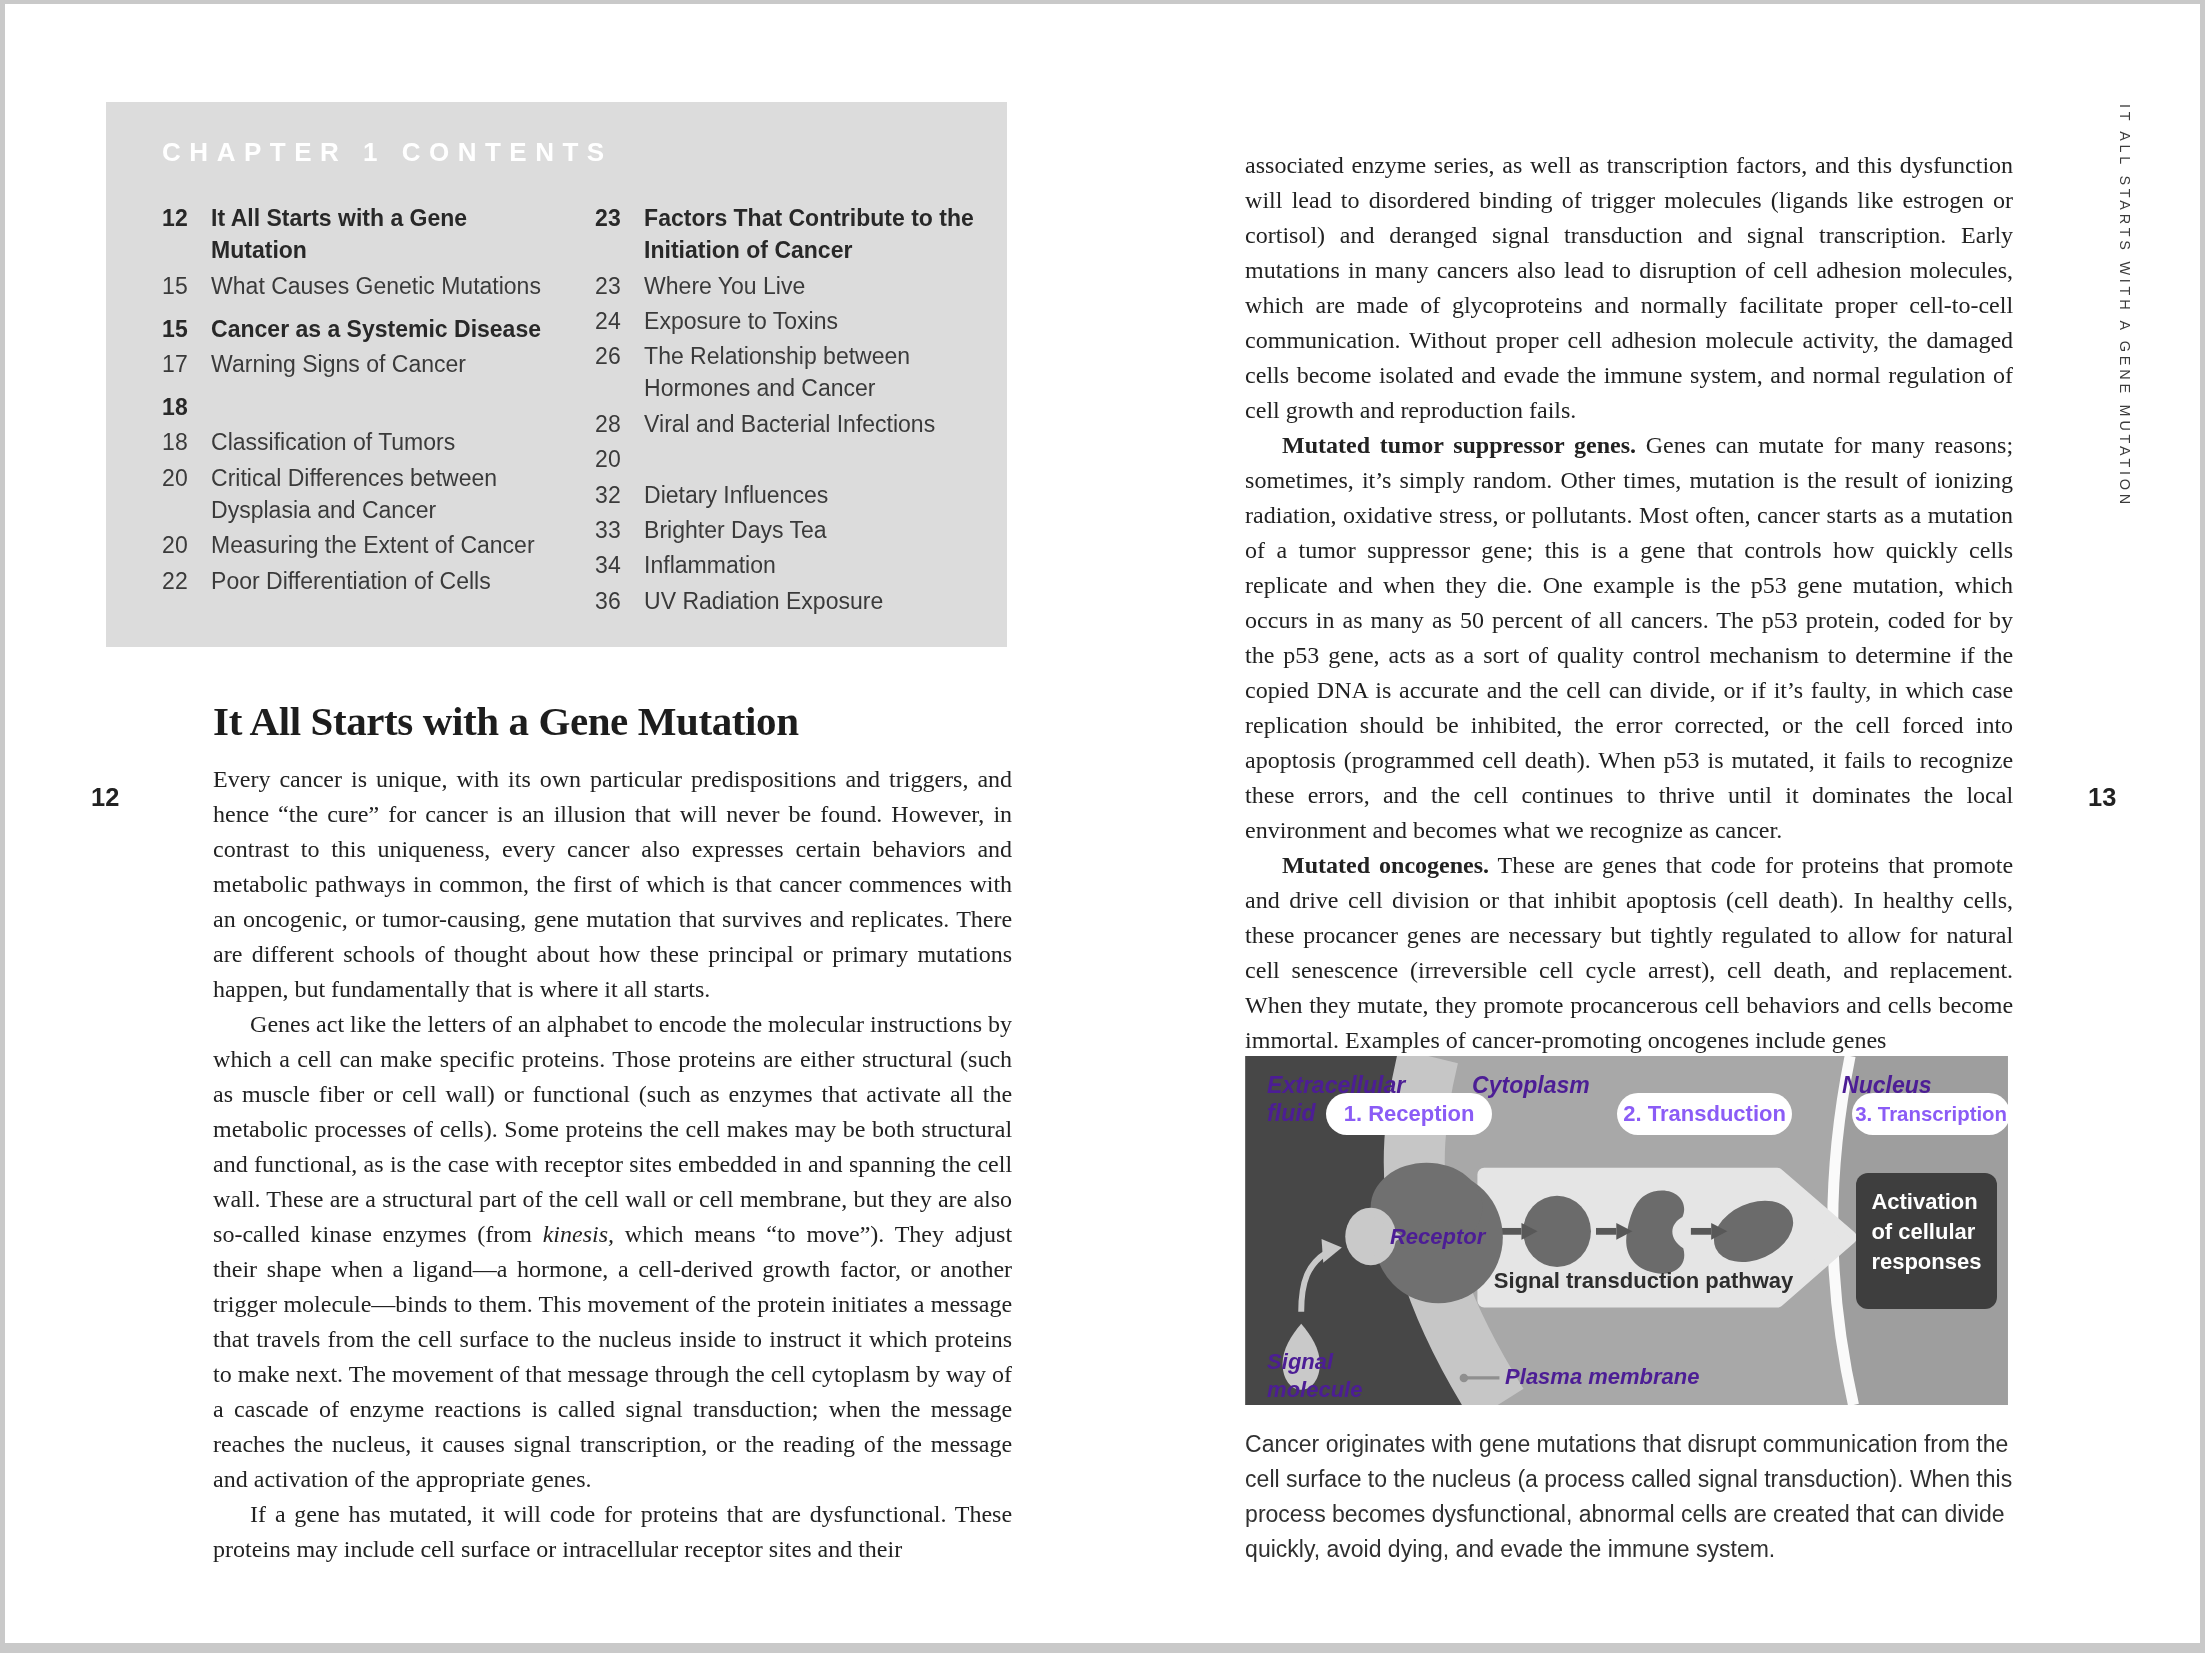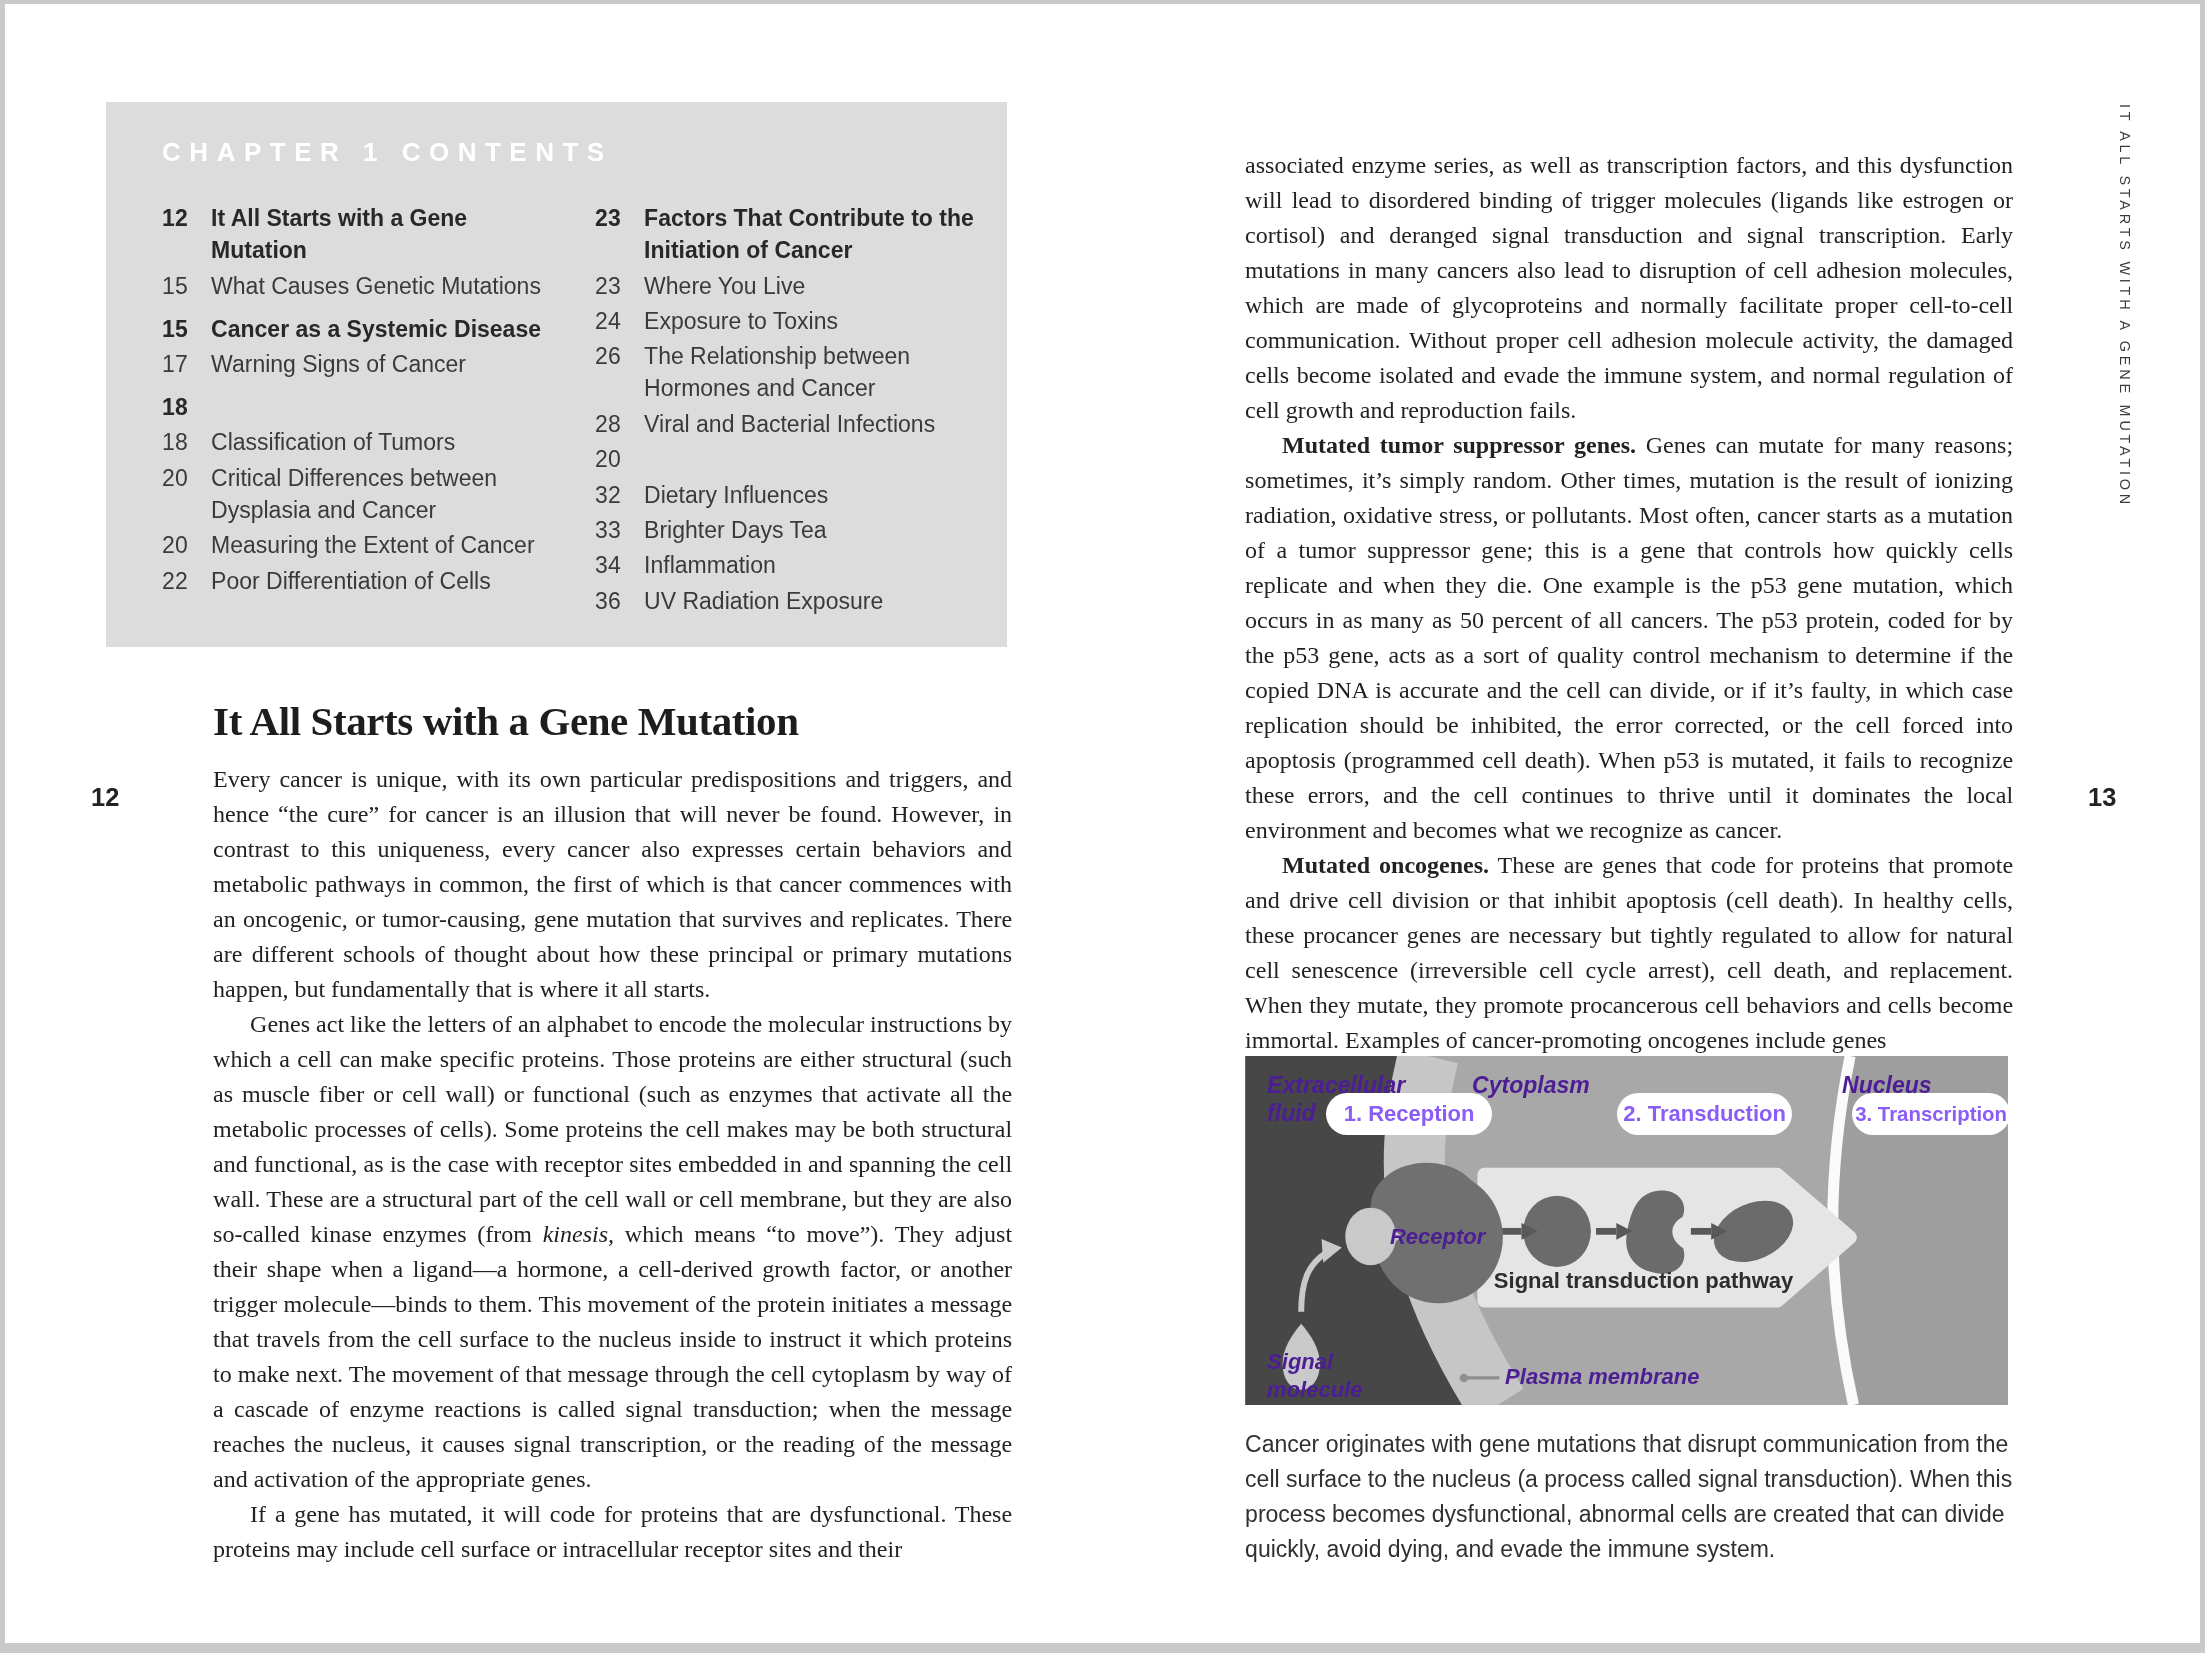--- a/index.html
+++ b/index.html
@@ -238,20 +238,21 @@
     </svg>
 
     <div class="fig-label extracellular-label">Extracellular fluid</div>
     <div class="fig-label cytoplasm-label">Cytoplasm</div>
     <div class="fig-label nucleus-label">Nucleus</div>
     <div class="fig-pill pill-1">1. Reception</div>
     <div class="fig-pill pill-2">2. Transduction</div>
     <div class="fig-pill pill-3">3. Transcription</div>
     <div class="fig-label receptor-label">Receptor</div>
     <div class="pathway-label">Signal transduction pathway</div>
+    <div class="activation-box">Activation of cellular responses</div>
     <div class="fig-label signal-molecule-label">Signal molecule</div>
     <div class="fig-label plasma-membrane-label">Plasma membrane</div>
   </figure>
 
   <p class="caption">Cancer originates with gene mutations that disrupt communication from the cell surface to the nucleus (a process called signal transduction). When this process becomes dysfunctional, abnormal cells are created that can divide quickly, avoid dying, and evade the immune system.</p>
 
   <div class="side-label">IT ALL STARTS WITH A GENE MUTATION</div>
 
   <div class="folio folio-right">13</div>
 </div>

